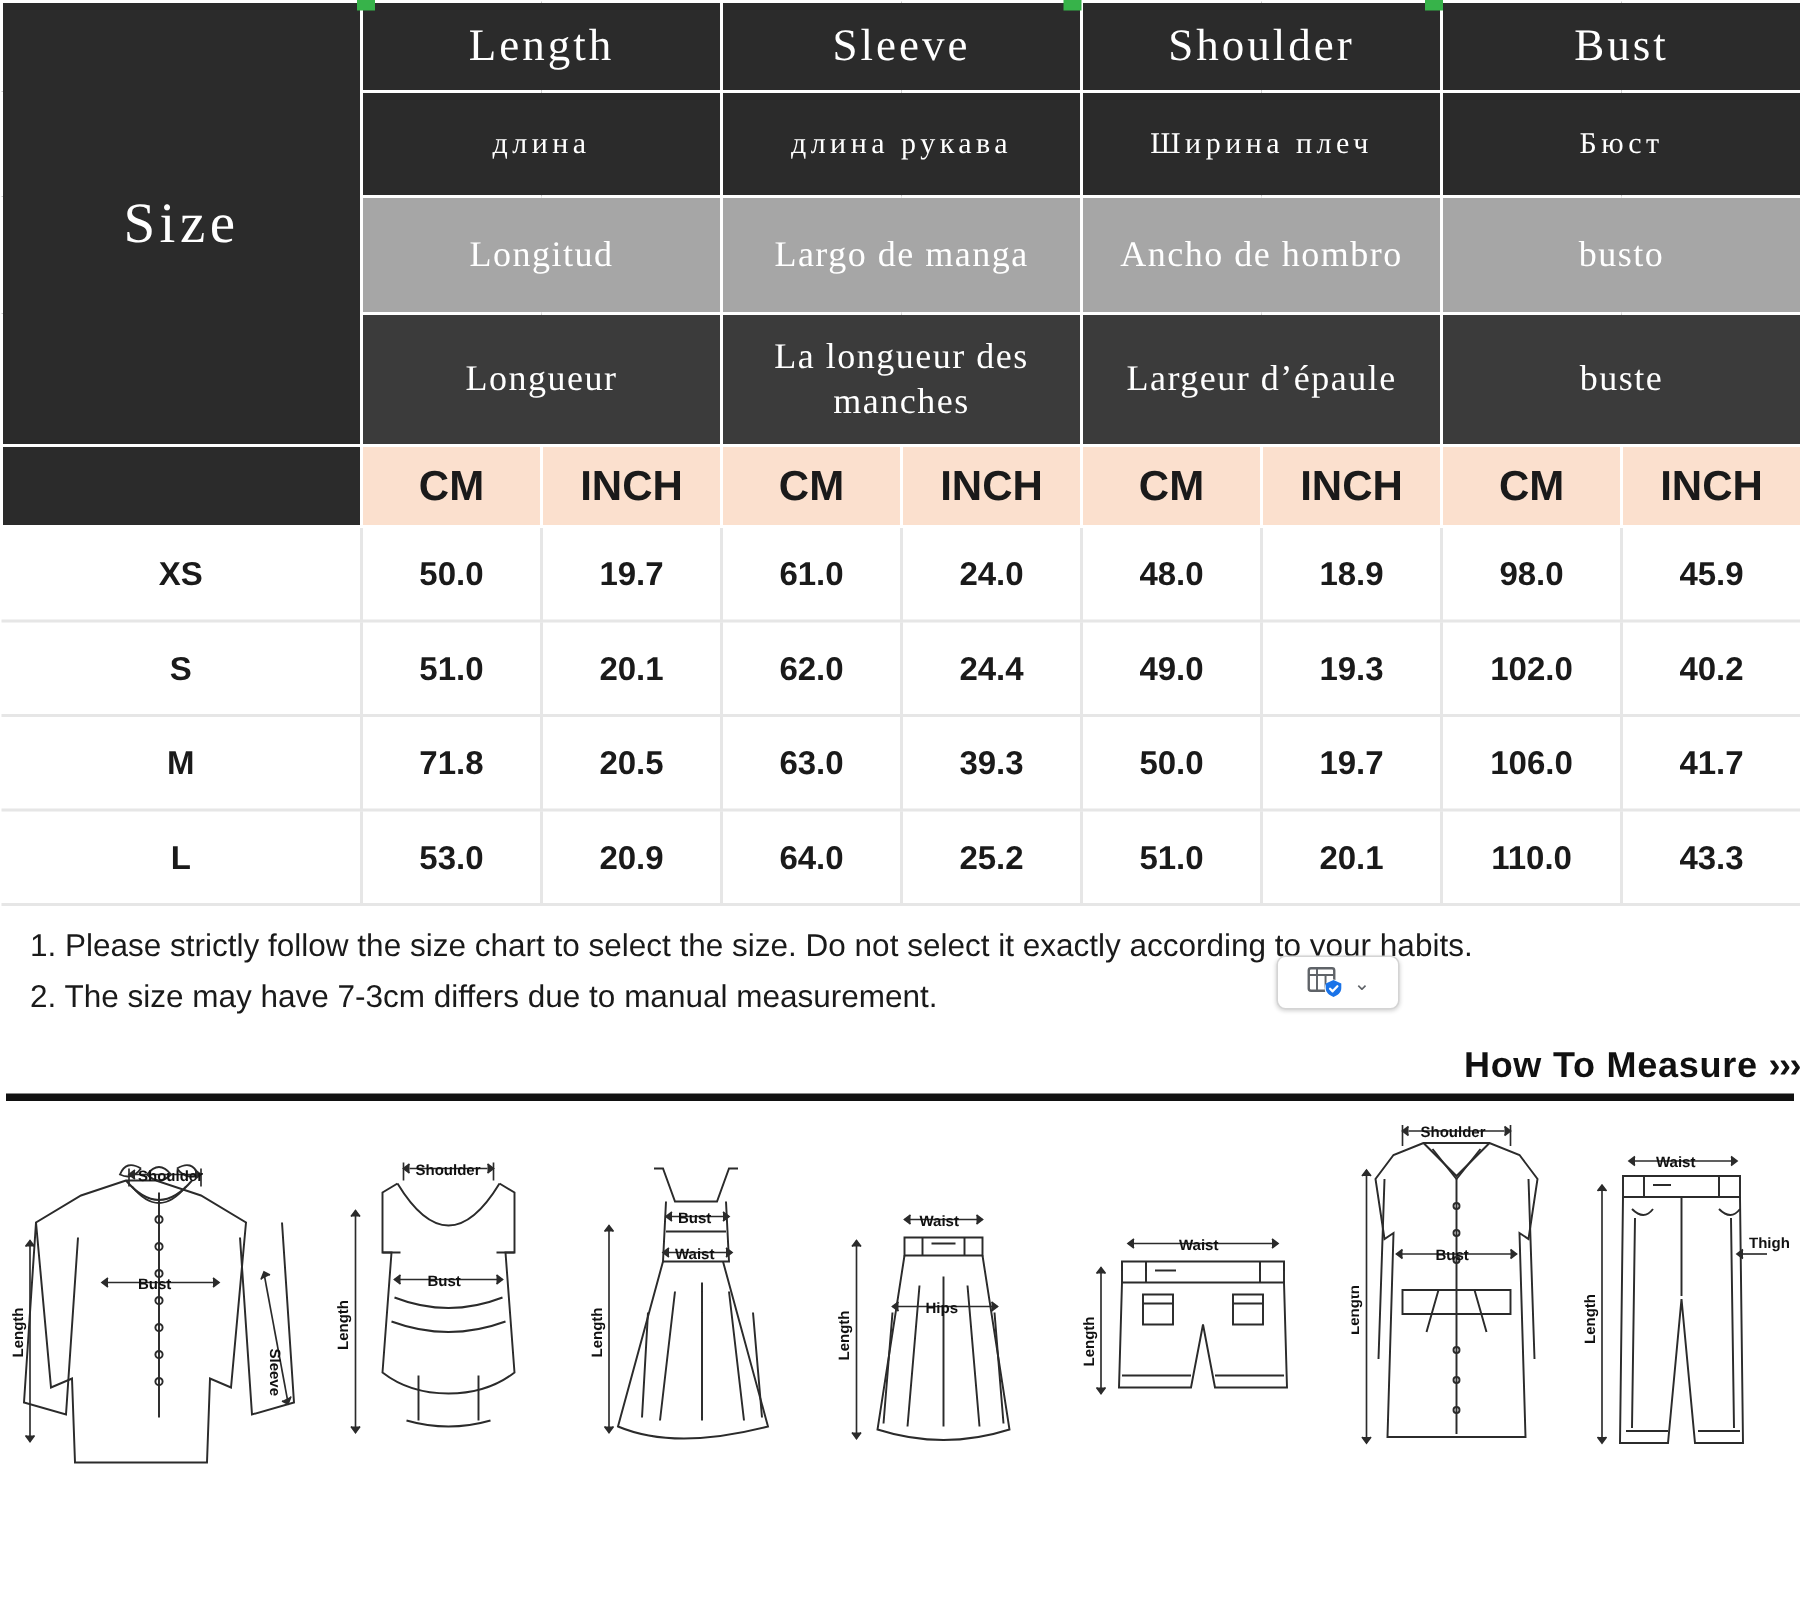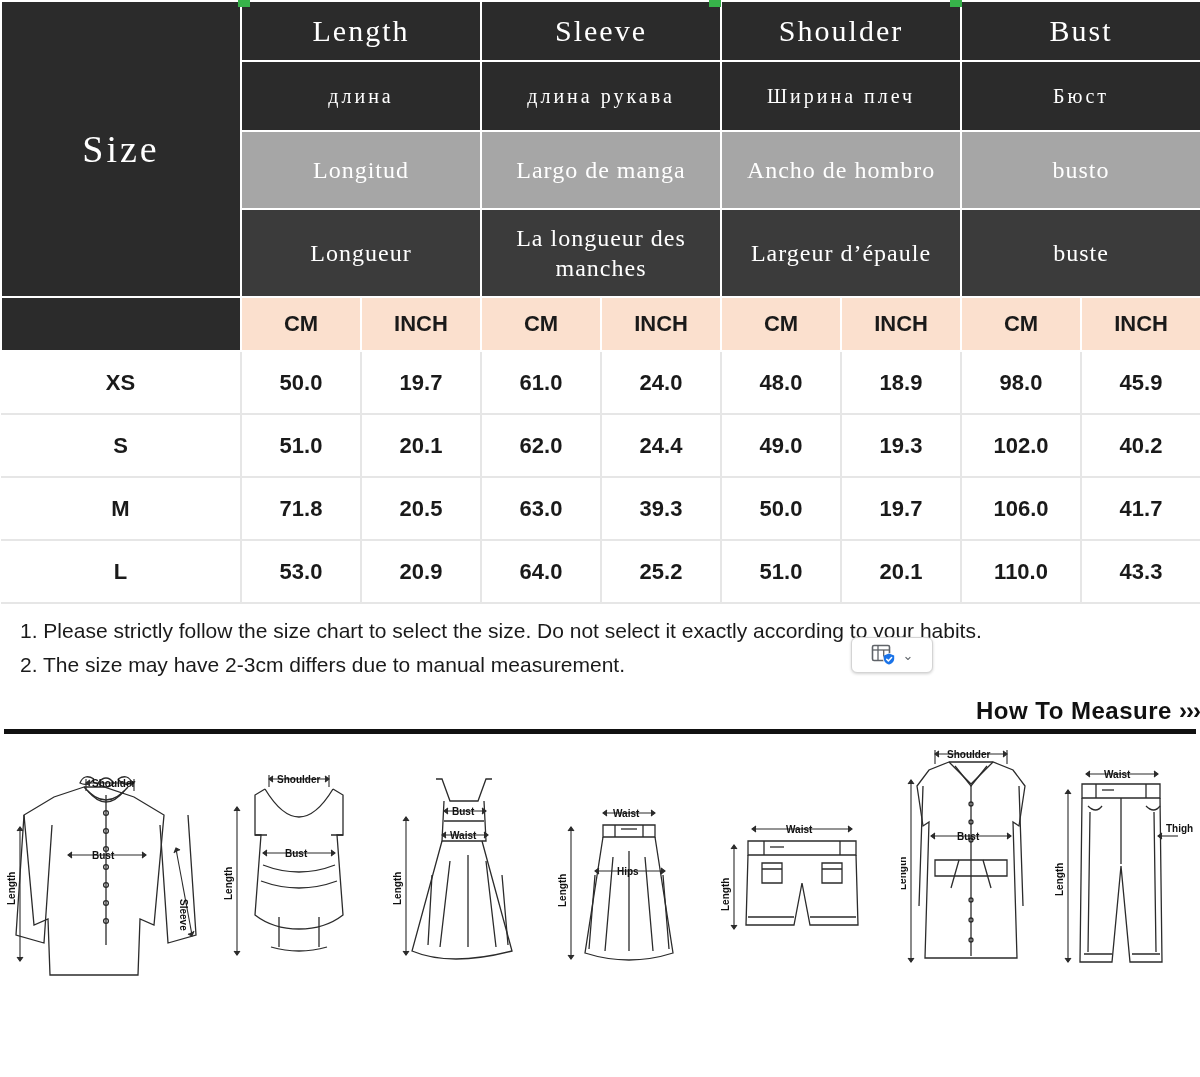--- a/index.html
+++ b/index.html
@@ -65,21 +65,21 @@
     background: #2b2b2b;
     color: #ffffff;
     font-family: "Liberation Serif", serif;
     font-size: 38px;
     letter-spacing: 3px;
   }
   .unit-cell {
     background: #fbe0ce;
     color: #1a1a1a;
     font-weight: bold;
-    font-size: 22px;
+    font-size: 28px;
     height: 54px;
     border: 2px solid #ffffff;
   }
   .row-label {
     font-weight: bold;
     font-size: 22px;
     color: #1a1a1a;
     background: #ffffff;
     border: 2px solid #e6e6e6 !important;
     border-left: none !important;
@@ -261,21 +261,21 @@
         <td class="data-cell">51.0</td>
         <td class="data-cell">20.1</td>
         <td class="data-cell">110.0</td>
         <td class="data-cell">43.3</td>
       </tr>
     </tbody>
   </table>
 
   <div class="notes">
     <p>1. Please strictly follow the size chart to select the size. Do not select it exactly according to your habits.</p>
-    <p>2. The size may have 2-3cm differs due to manual measurement.</p>
+    <p>2. The size may have 7-3cm differs due to manual measurement.</p>
   </div>
 
   <div class="translate-widget">
     <span class="tw-icon">
       <svg width="26" height="22" viewBox="0 0 26 22">
         <rect x="1.5" y="1.5" width="17" height="15" rx="1.5" fill="none" stroke="#5f6368" stroke-width="1.6"></rect>
         <line x1="1.5" y1="6" x2="18.5" y2="6" stroke="#5f6368" stroke-width="1.3"></line>
         <line x1="7" y1="1.5" x2="7" y2="16.5" stroke="#5f6368" stroke-width="1.3"></line>
         <line x1="12.7" y1="6" x2="12.7" y2="16.5" stroke="#5f6368" stroke-width="1.3"></line>
         <circle cx="18" cy="15" r="6" fill="#ffffff"></circle>

